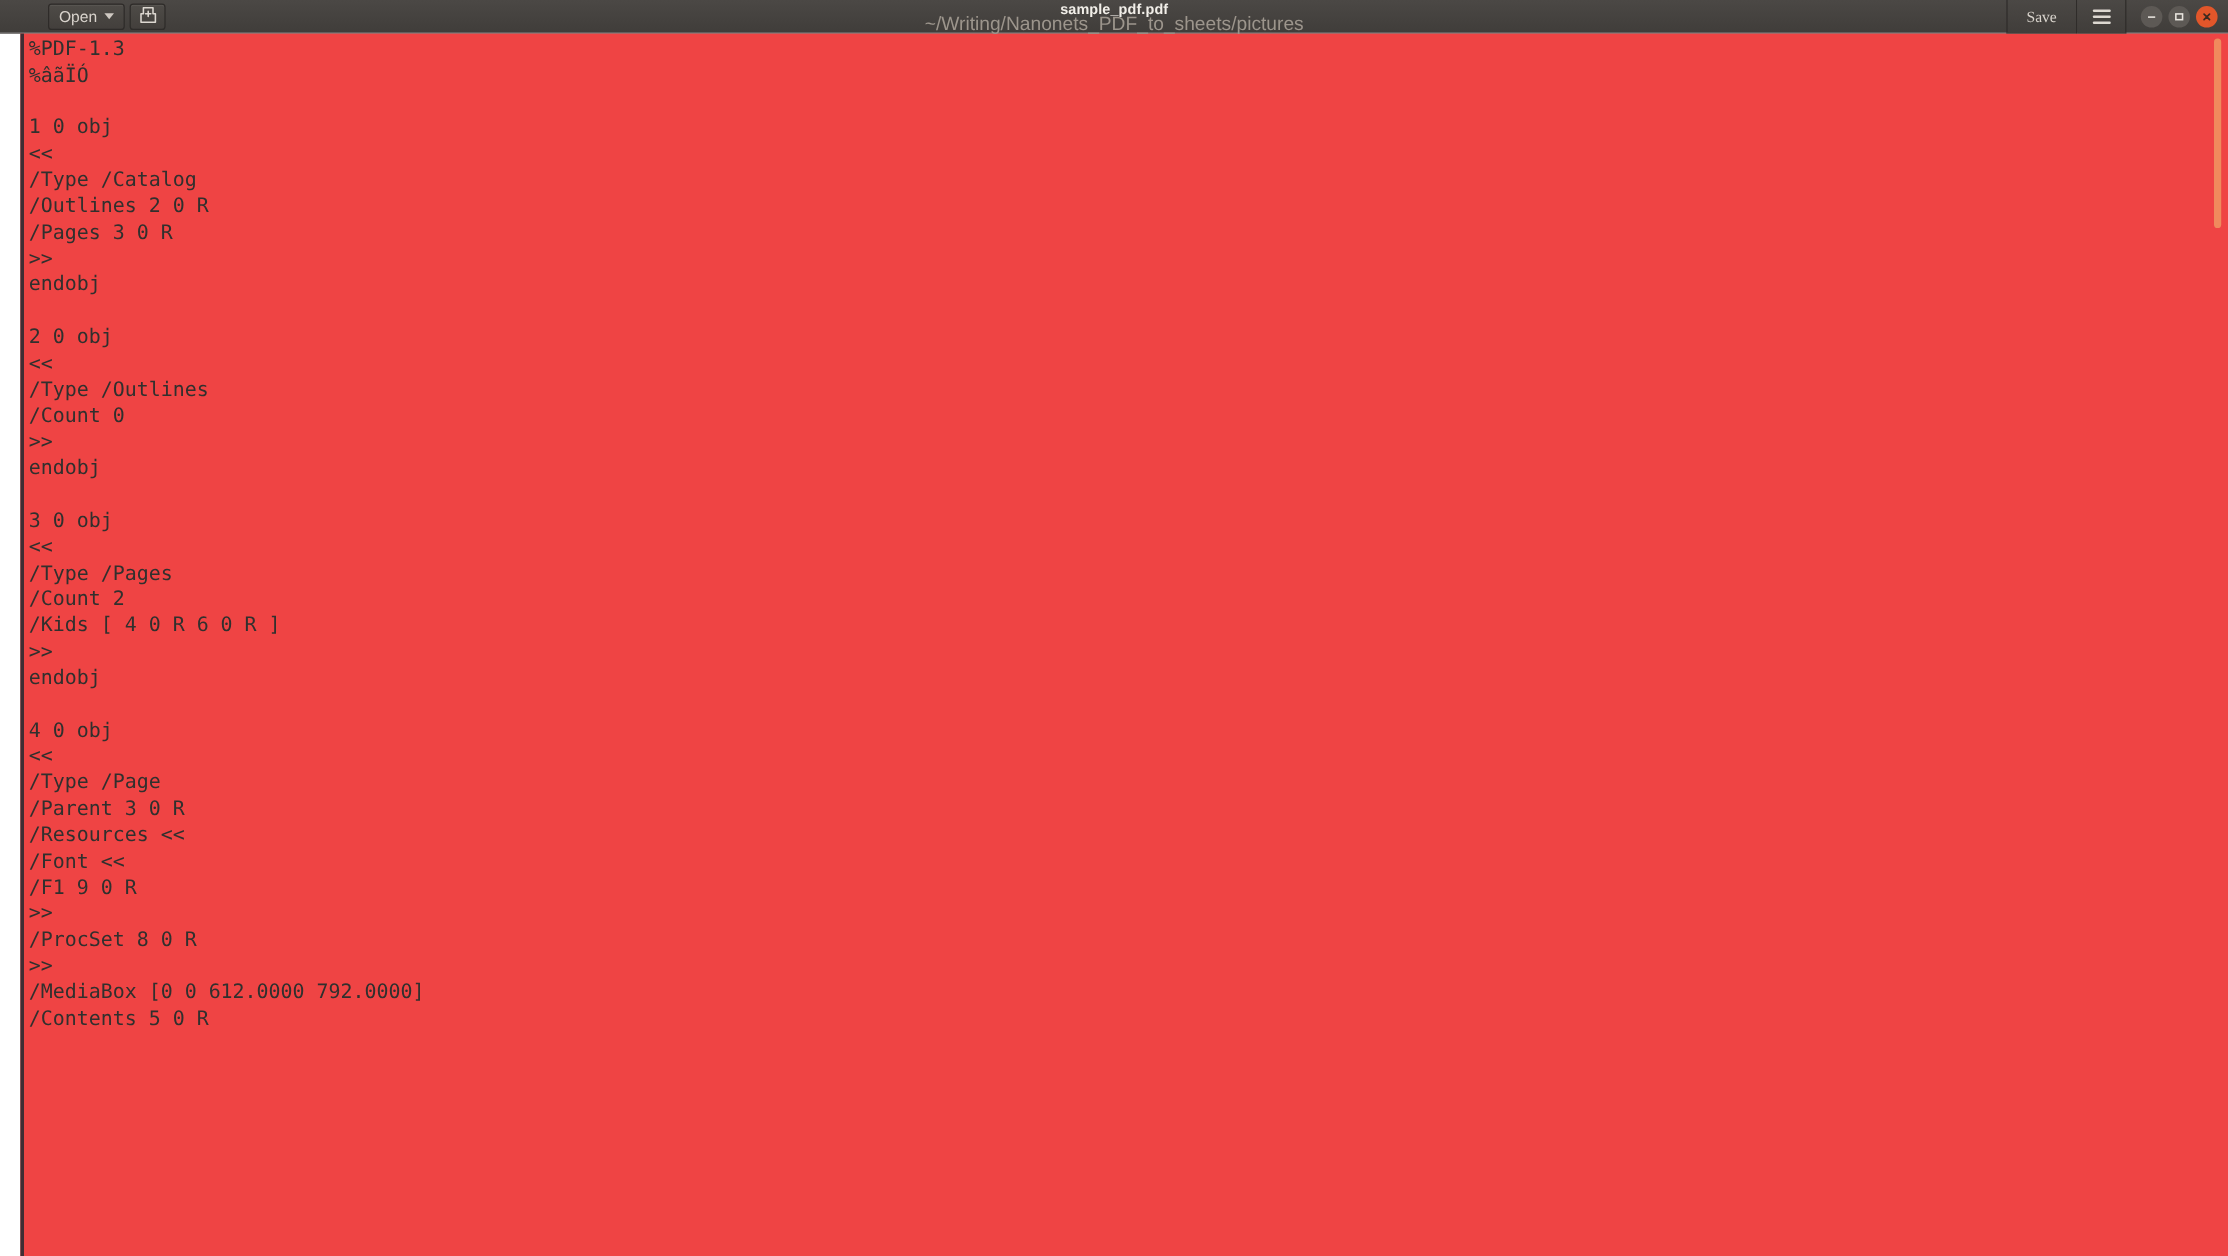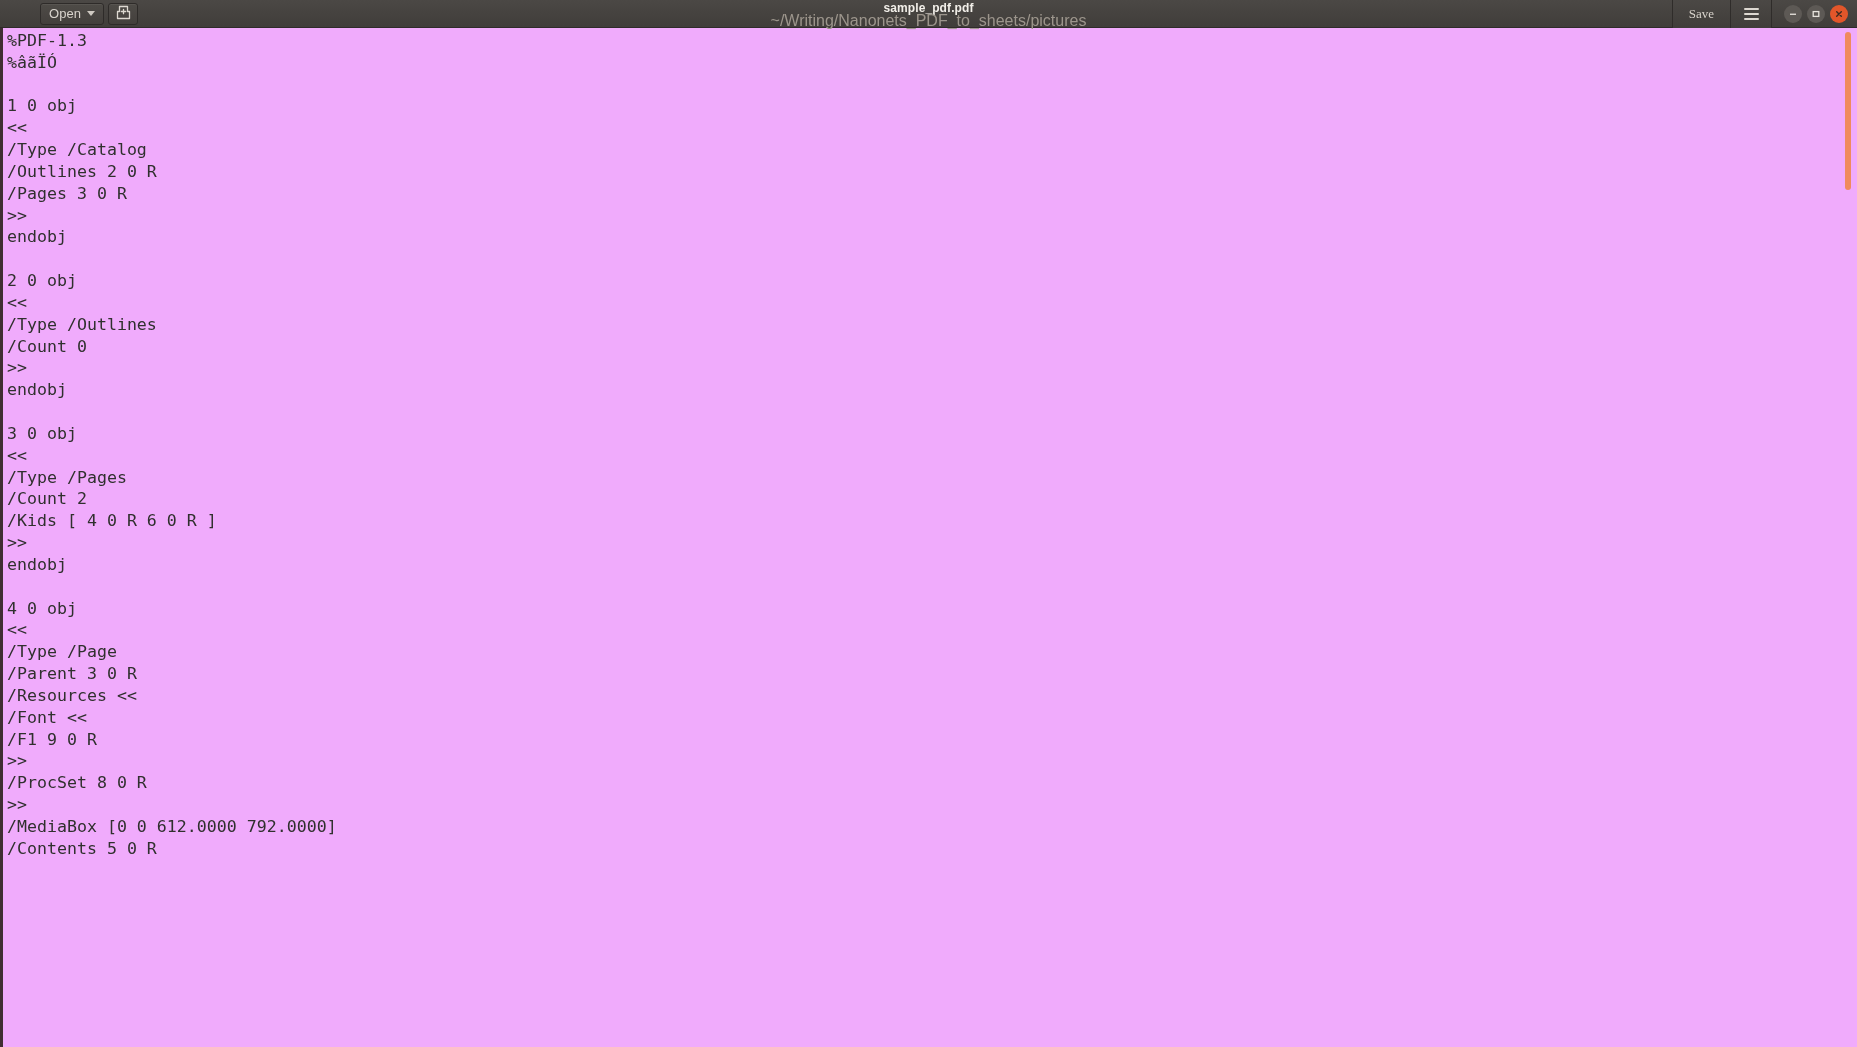--- a/index.html
+++ b/index.html
@@ -156,24 +156,25 @@
     cursor: default;
   }
   .wc-min, .wc-max { background: #5d5955; }
   .wc-close { background: #e2562a; }
   .wc svg { display: block; }
 
   
   .editor-wrap {
     position: relative;
     flex: 1 1 auto;
-    background: #f0abfc;
+    background: #ef4444;
     overflow: hidden;
     border-left: 3px solid #402d33;
     box-sizing: border-box;
+    margin-left: 17px;
   }
 
   .editor-text {
     margin: 0;
     padding: 2px 0 0 4px;
     font-family: "DejaVu Sans Mono", "Liberation Mono", monospace;
     font-size: 16.6px;
     line-height: 21.83px;
     color: #30302e;
     white-space: pre;

